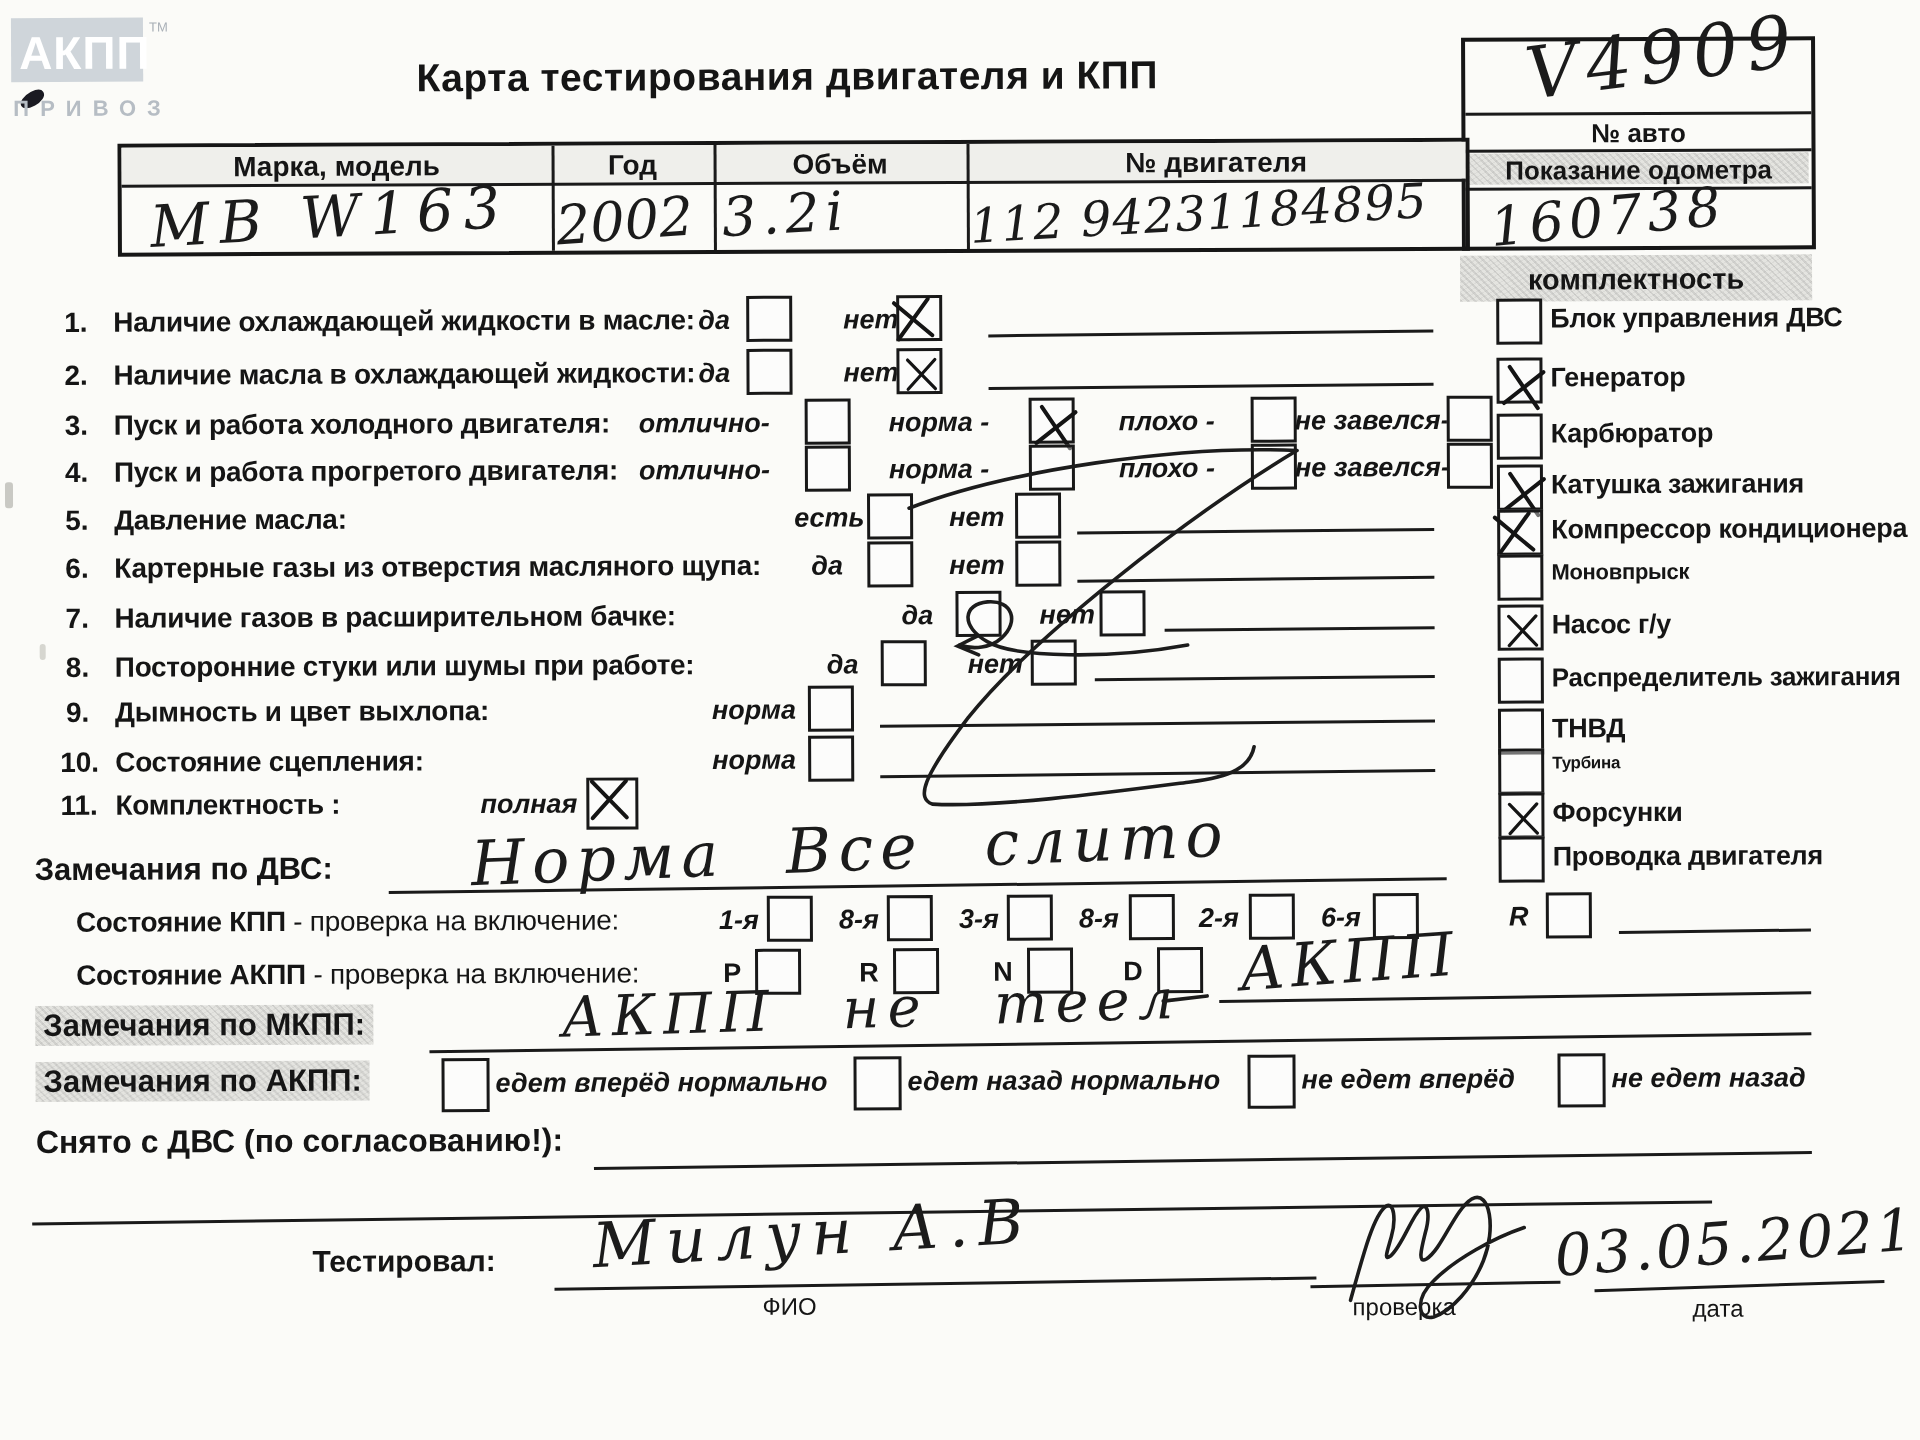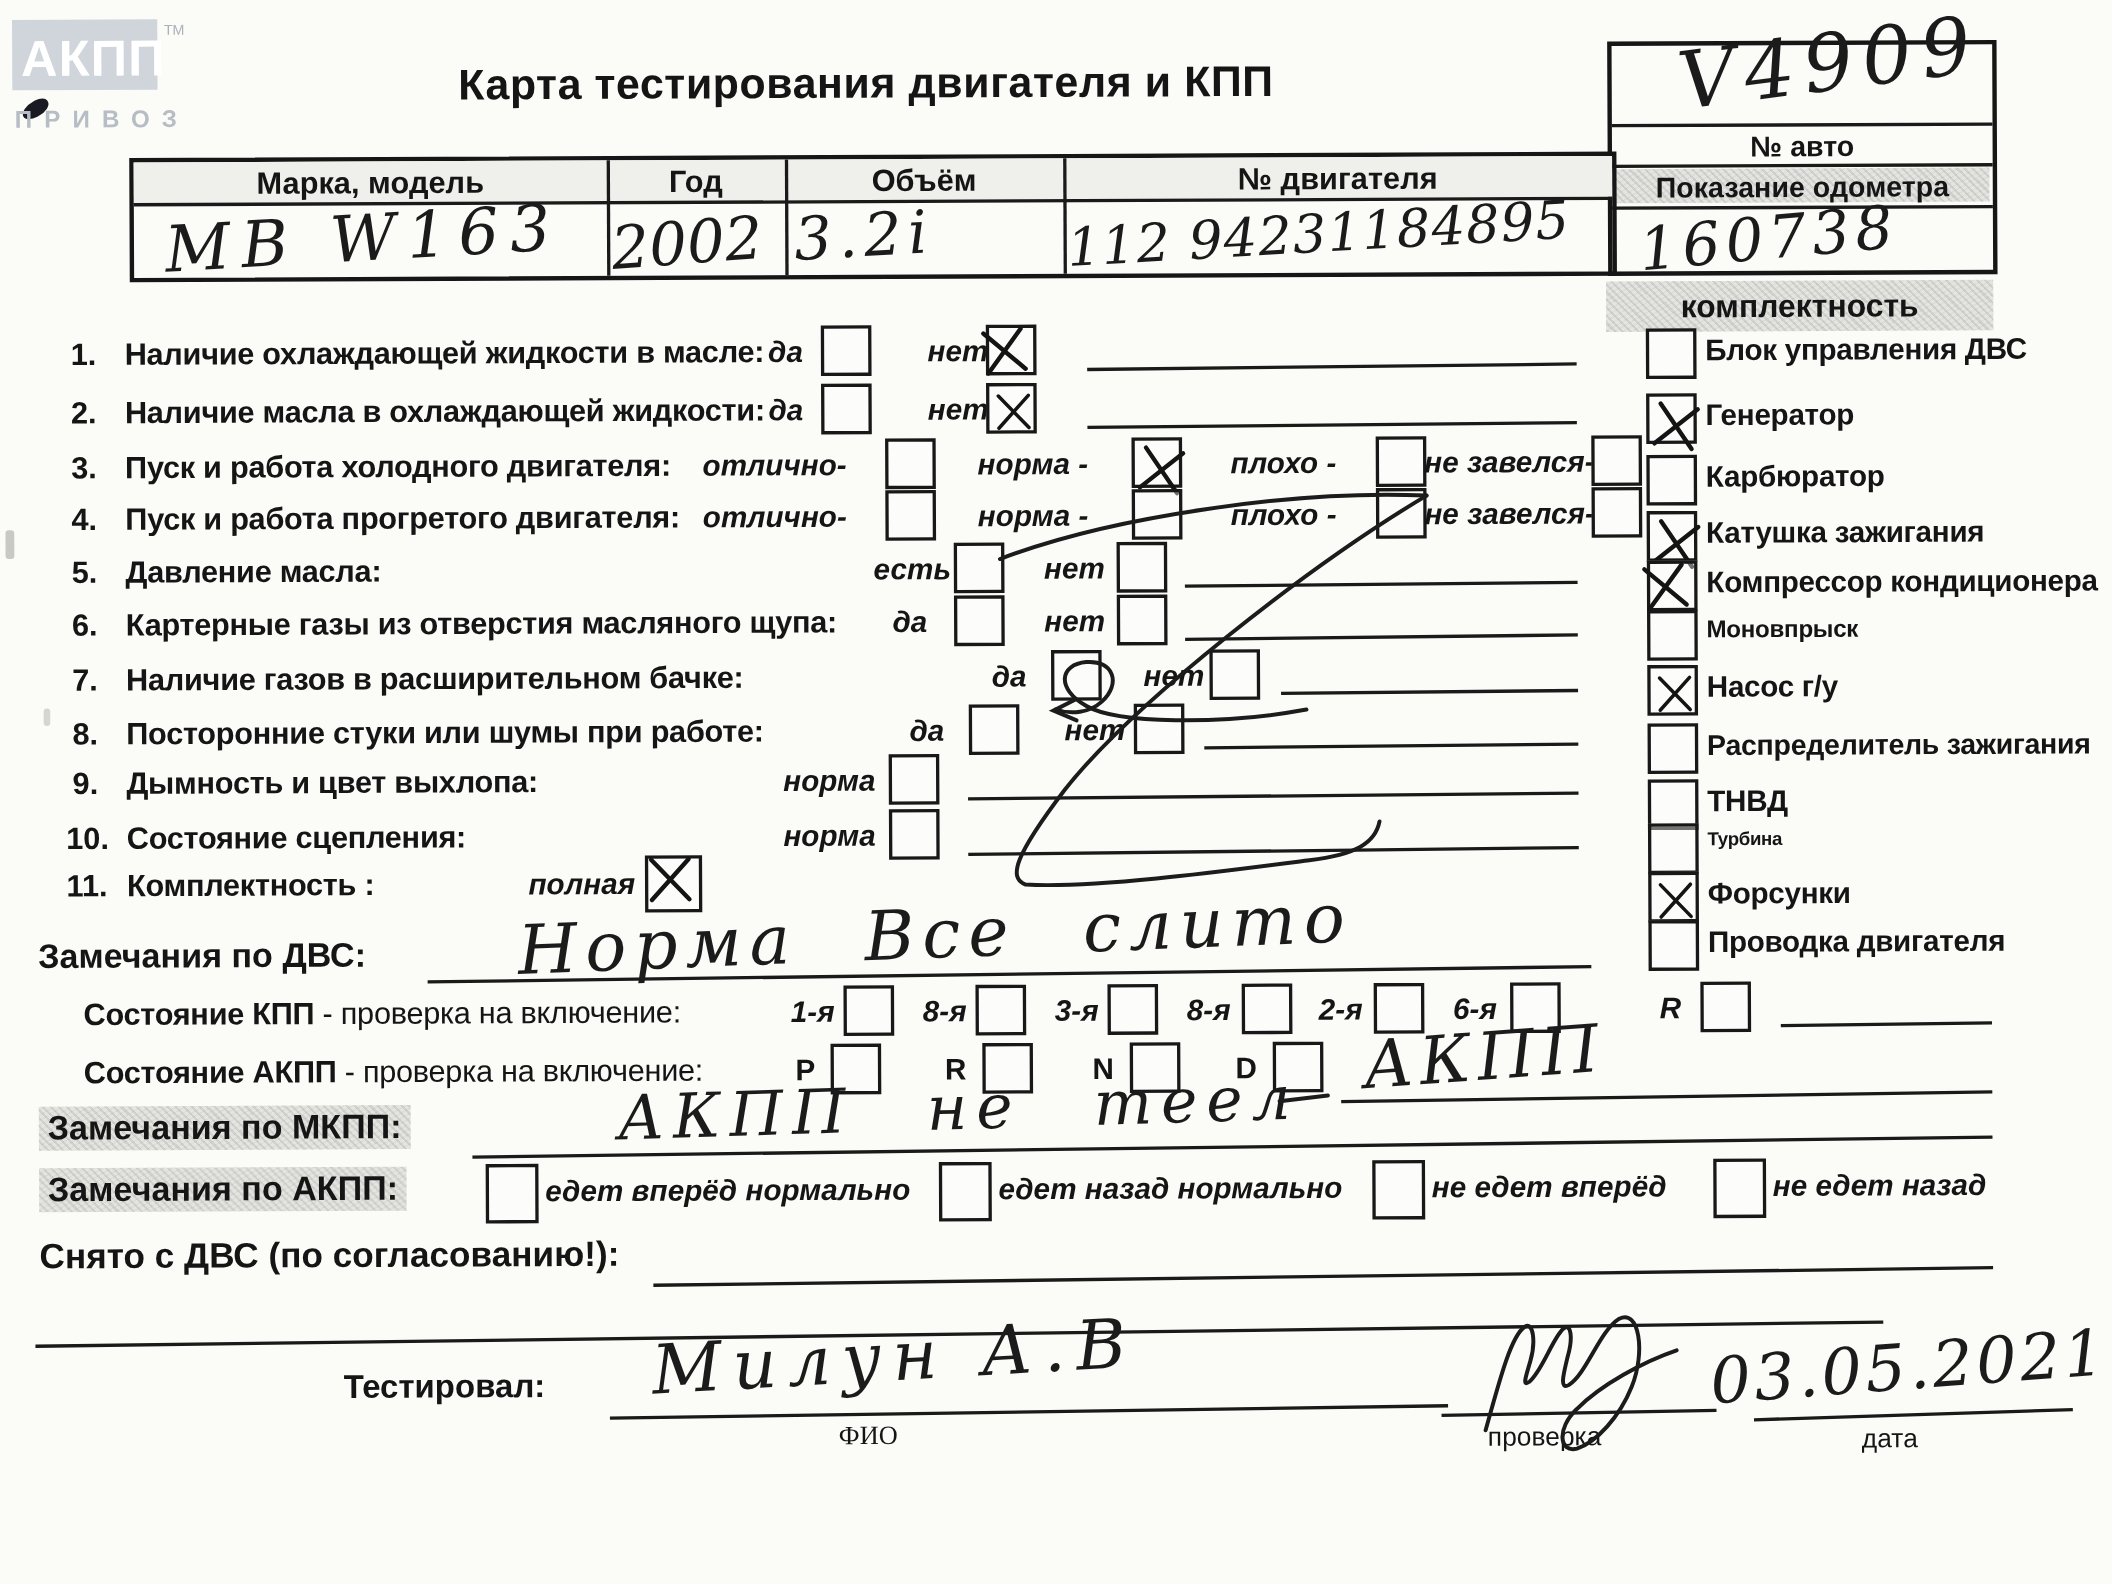--- a/index.html
+++ b/index.html
@@ -279,21 +279,21 @@
     <span class="opt" style="left:1610px;top:1066px;">не едет назад</span>
   </div>
 
   <div class="abs bold" style="left:34px;top:1120px;font-size:32px;">Снято с ДВС (по согласованию!):</div>
   <div class="hline" style="left:592px;top:1160px;width:1218px;transform:rotate(-0.5deg);"></div>
 
   <div class="hline" style="left:30px;top:1211px;width:1680px;transform:rotate(-0.5deg);"></div>
 
   <div class="abs bold" style="left:310px;top:1242px;font-size:30px;">Тестировал:</div>
   <div class="hline" style="left:552px;top:1282px;width:762px;transform:rotate(-0.6deg);"></div>
-  <div class="plain" style="left:760px;top:1292px;font-family:Liberation Serif, serif;">ФИО</div>
+  <div class="plain" style="left:760px;top:1292px;">ФИО</div>
   <div class="hw" style="left:590px;top:1196px;font-size:62px;transform:rotate(-3deg);letter-spacing:10px;">Милун А.В</div>
   <div class="hline" style="left:1308px;top:1285px;width:250px;transform:rotate(-0.8deg);"></div>
   <div class="plain" style="left:1350px;top:1295px;">проверка</div>
   <div class="hline" style="left:1592px;top:1288px;width:290px;transform:rotate(-1.6deg);"></div>
   <div class="plain" style="left:1690px;top:1298px;">дата</div>
   <div class="hw" style="left:1552px;top:1212px;font-size:58px;transform:rotate(-4deg);letter-spacing:3px;">03.05.2021</div>
 
   <svg class="overlay" width="1920" height="1440" viewBox="0 0 1920 1440">
     <g fill="none" stroke="#1c1c1c" stroke-width="3.6" stroke-linecap="round">
 

